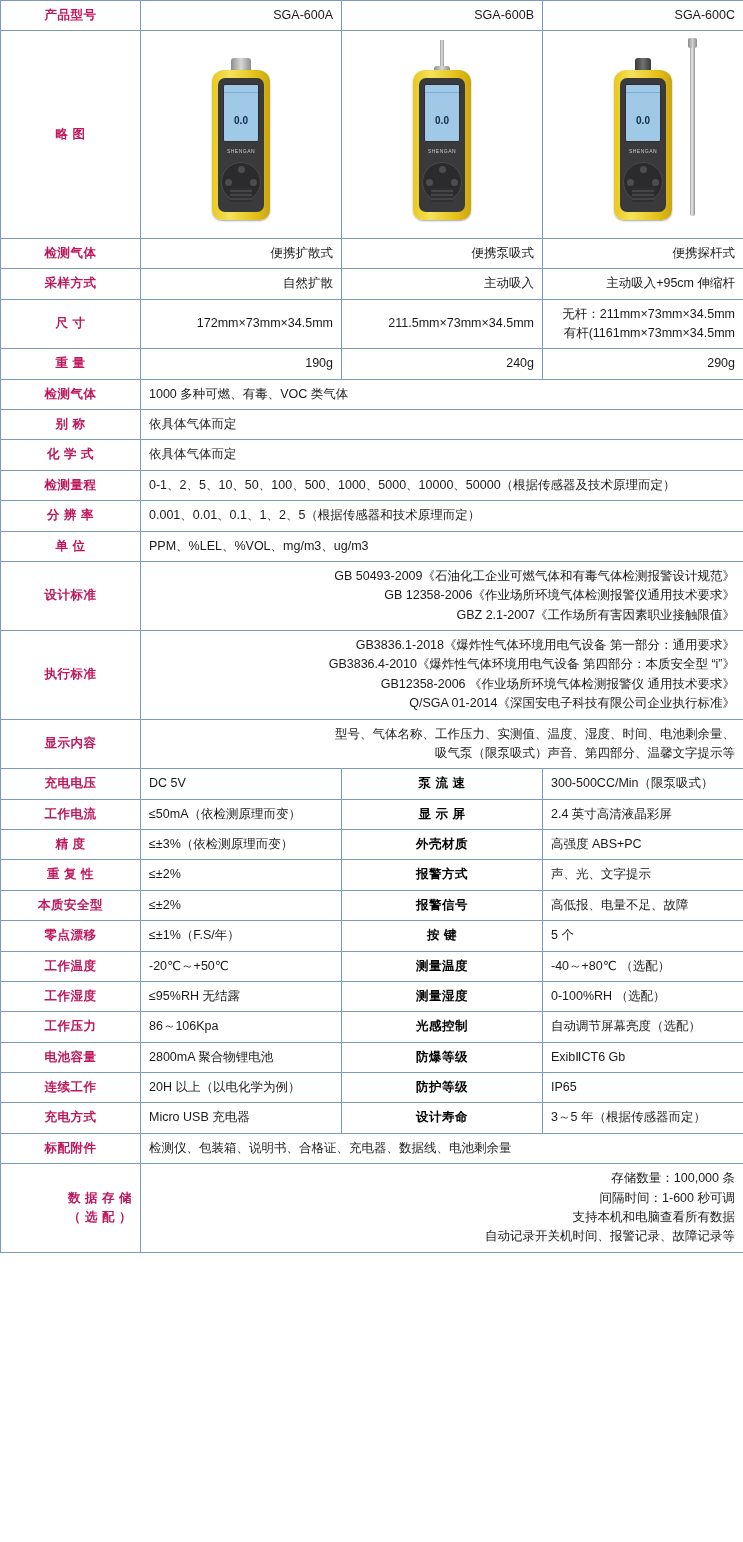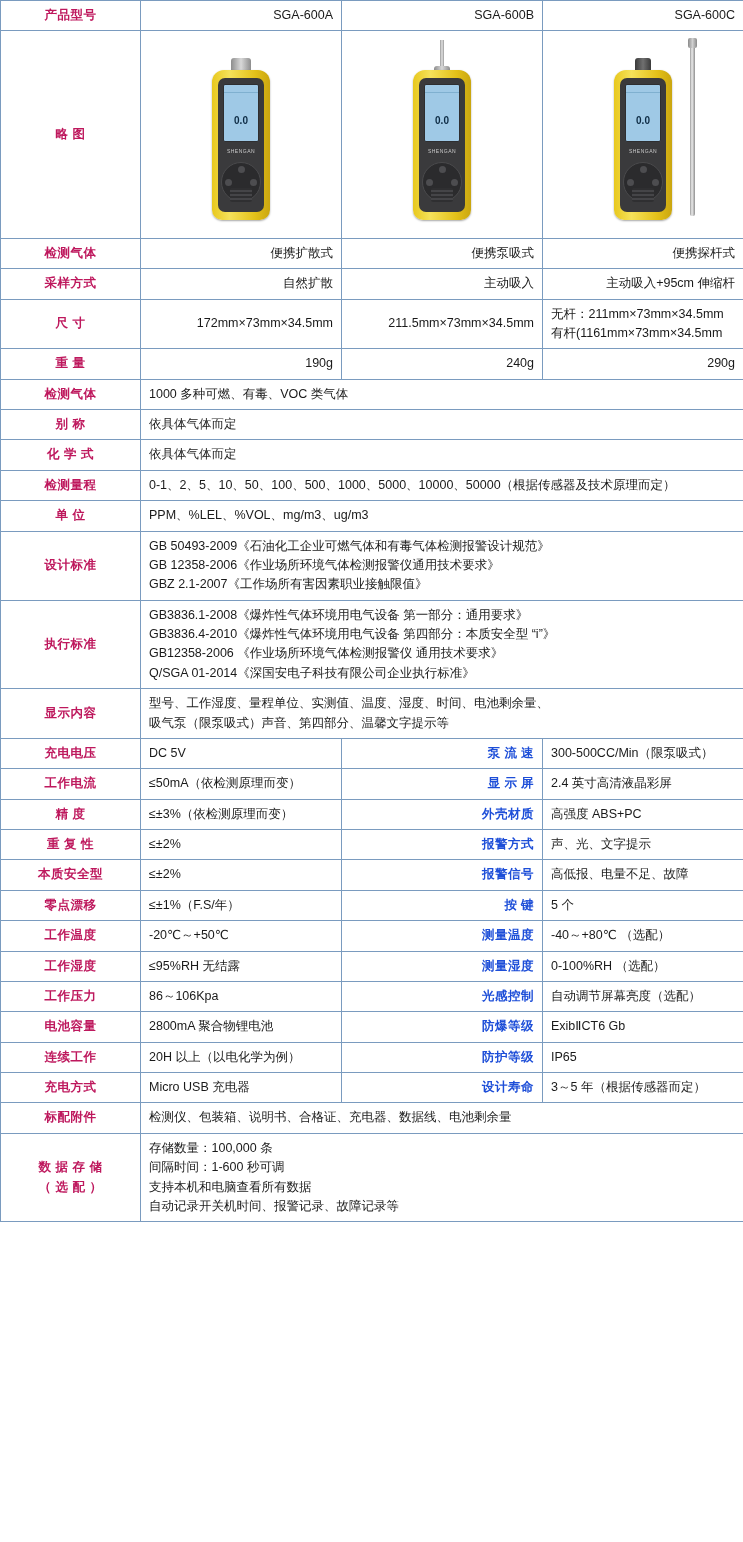--- a/index.html
+++ b/index.html
@@ -28,36 +28,35 @@
   td.lbl {
     background: #a8c6e2;
     text-align: center;
     font-weight: bold;
     color: #be185d;
     letter-spacing: 0.5px;
     width: 140px;
   }
   td.lbl2 {
     background: #a8c6e2;
-    text-align: right;
+    text-align: center;
     font-weight: bold;
-    color: #1d4ed8;
+    color: #000000;
     letter-spacing: 0.5px;
-    font-family: Liberation Serif, serif;
   }
   td.ctr { text-align: right; }
   td.val { text-align: left; }
   .model-hd { font-size: 13px; text-align:center; }
   .dev-cell {
     height: 200px;
     text-align: center;
     vertical-align: middle;
     padding: 0;
   }
-  .multiline span { display: block; }
+  .multiline span { display: block; text-align: right; }
 
   
   .device {
     position: relative;
     display: inline-block;
     width: 120px;
     height: 190px;
   }
   .dev-body {
     position: absolute;
@@ -319,47 +318,51 @@
     </tr>
     <tr>
       <td class="lbl">化 学 式</td>
       <td class="val" colspan="3">依具体气体而定</td>
     </tr>
     <tr>
       <td class="lbl">检测量程</td>
       <td class="val" colspan="3">0-1、2、5、10、50、100、500、1000、5000、10000、50000（根据传感器及技术原理而定）</td>
     </tr>
     <tr>
+      <td class="lbl">分 辨 率</td>
+      <td class="val" colspan="3">0.001、0.01、0.1、1、2、5（根据传感器和技术原理而定）</td>
+    </tr>
+    <tr>
       <td class="lbl">单    位</td>
       <td class="val" colspan="3">PPM、%LEL、%VOL、mg/m3、ug/m3</td>
     </tr>
 
     <tr>
       <td class="lbl">设计标准</td>
       <td class="val multiline" colspan="3">
         <span>GB 50493-2009《石油化工企业可燃气体和有毒气体检测报警设计规范》</span>
         <span>GB 12358-2006《作业场所环境气体检测报警仪通用技术要求》</span>
         <span>GBZ 2.1-2007《工作场所有害因素职业接触限值》</span>
       </td>
     </tr>
 
     <tr>
       <td class="lbl">执行标准</td>
       <td class="val multiline" colspan="3">
-        <span>GB3836.1-2008《爆炸性气体环境用电气设备  第一部分：通用要求》</span>
+        <span>GB3836.1-2018《爆炸性气体环境用电气设备  第一部分：通用要求》</span>
         <span>GB3836.4-2010《爆炸性气体环境用电气设备  第四部分：本质安全型 “i”》</span>
         <span>GB12358-2006 《作业场所环境气体检测报警仪  通用技术要求》</span>
         <span>Q/SGA 01-2014《深国安电子科技有限公司企业执行标准》</span>
       </td>
     </tr>
 
     <tr>
       <td class="lbl">显示内容</td>
       <td class="val multiline" colspan="3">
-        <span>型号、工作湿度、量程单位、实测值、温度、湿度、时间、电池剩余量、</span>
+        <span>型号、气体名称、工作压力、实测值、温度、湿度、时间、电池剩余量、</span>
         <span>吸气泵（限泵吸式）声音、第四部分、温馨文字提示等</span>
       </td>
     </tr>
 
     <tr>
       <td class="lbl">充电电压</td>
       <td class="val">DC 5V</td>
       <td class="lbl2">泵 流 速</td>
       <td class="val">300-500CC/Min（限泵吸式）</td>
     </tr>

